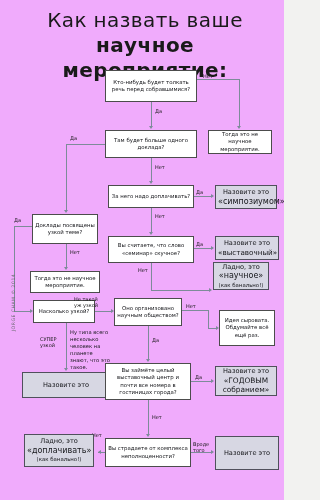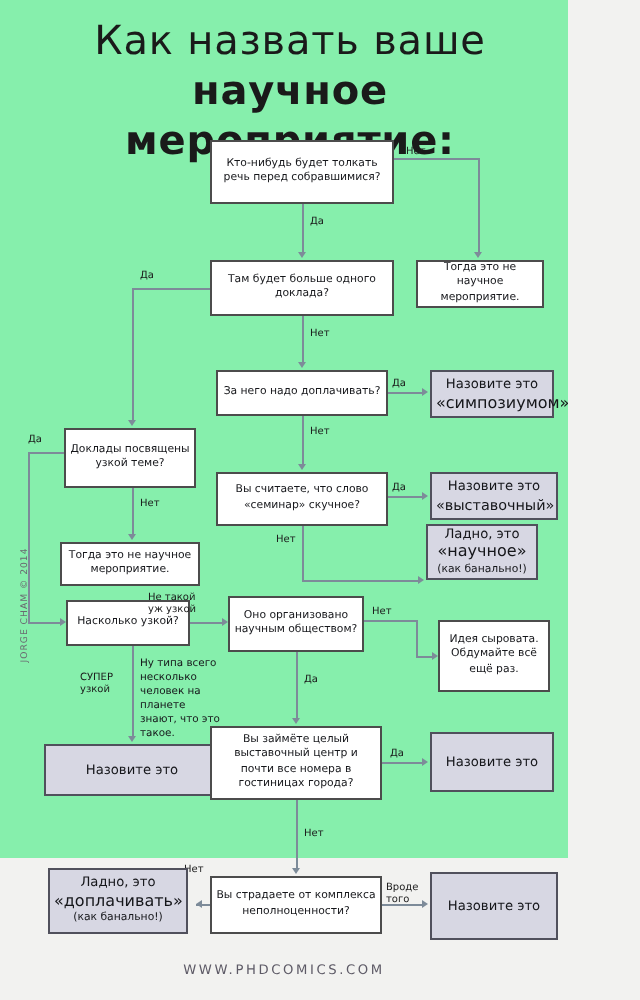--- a/index.html
+++ b/index.html
@@ -9,22 +9,22 @@
     height: 500px;
     background: #f2f2f0;
     font-family: "DejaVu Sans", sans-serif;
     overflow: hidden;
     position: relative;
   }
 
   #comic {
     position: relative;
     width: 284px;
-    height: 429px;
-    background: #86efac;
+    height: 500px;
+    background: #f0abfc;
   }
 
   
   .title {
     position: absolute;
     left: 14px;
     top: 8px;
     width: 262px;
     font-family: "DejaVu Sans", sans-serif;
     font-size: 20px;
@@ -278,20 +278,21 @@
     <span class="box-inner">Вы займёте целый выставочный центр и почти все номера в гостиницах города?</span>
   </div>
 
   <div class="ln h" style="left:191px; top:381px; width:20px;"></div>
   <div class="arw right" style="left:211px; top:378.8px;"></div>
   <div class="elabel" style="left:195px; top:374px;">Да</div>
 
   <div class="box answer" style="left:215px; top:366px; width:62px; height:30px;">
     <span class="box-inner">
       <span>Назовите это</span>
+      <span class="big" style="font-size:7.4px;">«ГОДОВЫМ собранием»</span>
     </span>
   </div>
 
   <div class="ln v" style="left:148px; top:400px; height:34px;"></div>
   <div class="arw down" style="left:145.8px; top:434px;"></div>
   <div class="elabel" style="left:152px; top:414px;">Нет</div>
 
   <div class="box" style="left:105px; top:438px; width:86px; height:29px;">
     <span class="box-inner">Вы страдаете от комплекса неполноценности?</span>
   </div>
@@ -313,15 +314,14 @@
   <div class="box answer" style="left:24px; top:434px; width:70px; height:33px;">
     <span class="box-inner">
       <span>Ладно, это</span>
       <span class="big">«доплачивать»</span>
       <span style="font-size:5.4px; display:block;">(как банально!)</span>
     </span>
   </div>
 
   <div class="copyright">JORGE CHAM © 2014</div>
 
-  <div class="footer">WWW.PHDCOMICS.COM</div>
 
 </div>
 
 </body></html>

